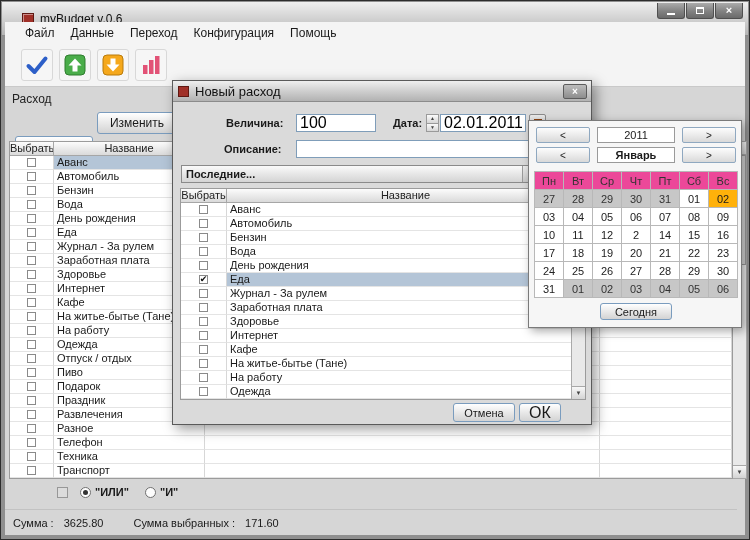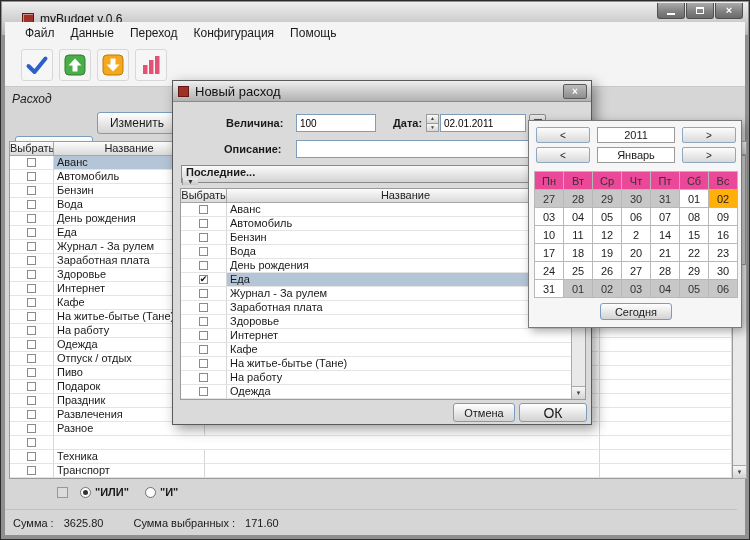--- a/index.html
+++ b/index.html
@@ -25,21 +25,21 @@
   
   #client{position:absolute;left:4px;right:4px;top:21px;bottom:4px;background:#d6d6d6;}
   #menubar{position:absolute;left:0;right:0;top:0;height:22px;background:#f4f4f4;
     display:flex;align-items:center;padding-left:12px;}
   .menu-item{padding:3px 8px;font-size:12px;color:#1a1a1a;}
   #toolbar{position:absolute;left:0;right:0;top:22px;height:43px;background:#f4f4f4;
     border-bottom:1px solid #c9c9c9;display:flex;align-items:center;padding-left:16px;gap:6px;}
   .tool-btn{width:32px;height:32px;display:flex;align-items:center;justify-content:center;
     background:#f6f6f6;border:1px solid #d8d8d8;border-radius:3px;}
 
-  #panel-title{position:absolute;left:7px;top:70px;font-size:12px;color:#222;font-style:italic;}
+  #panel-title{position:absolute;left:7px;top:70px;font-size:12px;color:#222;}
 
   .std-btn{position:absolute;height:22px;background:linear-gradient(#ffffff,#ebebeb 45%,#d3d3d3);
     border:1px solid #7a9cbe;border-radius:3px;font-size:12px;font-family:inherit;color:#1a1a1a;cursor:default;}
   #btn-new{left:10px;top:90px;width:78px;margin-top:24px;}
   #btn-edit{left:92px;top:90px;width:80px;}
 
   
   #main-table{position:absolute;left:4px;top:119px;width:724px;height:338px;border:1px solid #9b9b9b;background:#fff;}
   .thead{display:flex;height:14px;}
   .tcell{overflow:hidden;white-space:nowrap;}
@@ -86,61 +86,61 @@
   .dlg-titlebar{position:absolute;left:0;right:0;top:0;height:21px;
     background:linear-gradient(#efefef,#cfcfcf 50%,#b2b2b2);border-bottom:1px solid #8b8b8b;
     display:flex;align-items:center;padding-left:5px;}
   .dlg-icon{width:11px;height:11px;background:#a03028;border:1px solid #5f1812;margin-right:6px;}
   .dlg-title{font-size:13px;color:#111;}
   .dlg-close{position:absolute;right:4px;top:3px;width:24px;height:15px;
     background:linear-gradient(#bcbcbc,#8d8d8d);border:1px solid #5c5c5c;border-radius:2px;color:#fff;
     display:flex;align-items:center;justify-content:center;font-size:10px;font-weight:bold;}
   .lbl{position:absolute;font-weight:bold;font-size:11px;}
   #lbl-amount{left:53px;top:36px;}
-  .txt{position:absolute;height:18px;border:1px solid #7f9db9;background:#fff;font-size:10px;
+  .txt{position:absolute;height:18px;border:1px solid #7f9db9;background:#fff;font-size:16px;
     font-family:inherit;padding:7px 3px;}
   #inp-amount{left:123px;top:33px;width:80px;}
   #lbl-date{left:220px;top:36px;}
   #date-spinner{position:absolute;left:253px;top:33px;width:13px;height:18px;display:flex;flex-direction:column;}
   .spin{flex:1;background:linear-gradient(#fafafa,#d6d6d6);border:1px solid #9a9a9a;
     font-size:5px;line-height:7px;text-align:center;color:#444;}
   .spin.down{border-top:none;}
   #inp-date{left:267px;top:33px;width:86px;}
   #btn-calendar{position:absolute;left:356px;top:33px;width:17px;height:18px;
     background:linear-gradient(#e9e9e9,#c2c2c2);border:1px solid #8a8a8a;border-radius:2px;
     display:flex;align-items:center;justify-content:center;}
   .cal-glyph{width:8px;height:8px;background:#e07820;border:1px solid #8c4210;}
   #lbl-desc{left:51px;top:62px;}
   #inp-desc{left:123px;top:59px;width:243px;}
   #combo-recent{position:absolute;left:8px;top:84px;width:358px;height:18px;
-    background:linear-gradient(#fafafa,#d4d4d4);border:1px solid #8a8a8a;display:flex;align-items:flex-start;flex-direction:column;}
+    background:linear-gradient(#fafafa,#d4d4d4);border:1px solid #8a8a8a;display:flex;align-items:center;}
   .combo-text{font-weight:bold;padding-left:4px;flex:1;font-size:11px;}
   .combo-arrow{width:16px;height:100%;border-left:1px solid #9a9a9a;
     background:linear-gradient(#ececec,#c8c8c8);display:flex;align-items:center;justify-content:center;
     font-size:7px;color:#333;}
   #dlg-table{position:absolute;left:7px;top:107px;width:406px;height:212px;border:1px solid #9b9b9b;background:#fff;}
   .dc-sel{width:46px;flex:0 0 46px;}
   .dc-name{flex:1 1 auto;}
   #dlg-scrollbar{position:absolute;right:0;top:14px;bottom:0;width:14px;border:none;border-left:1px solid #aaa;}
   #dlg-scrollbar .sb-thumb{height:105px;}
   #btn-cancel{left:280px;top:322px;width:62px;height:19px;font-size:11px;}
-  #btn-ok{left:346px;top:322px;width:68px;height:19px;font-size:14px;}
+  #btn-ok{left:346px;top:322px;width:42px;height:19px;font-size:16px;}
 
   
   #calendar{position:absolute;left:527px;top:119px;width:214px;height:208px;background:#f6f6f6;
     border:1px solid #7a7a7a;box-shadow:3px 3px 9px rgba(0,0,0,.35);z-index:20;}
   .cal-nav{position:absolute;height:16px;background:linear-gradient(#fdfdfd,#d9d9d9);
     border:1px solid #8fa8c0;border-radius:2px;font-size:10px;font-family:inherit;color:#222;cursor:default;}
   #cal-prev-year{left:7px;top:6px;width:54px;}
   .cal-box{position:absolute;width:78px;height:16px;background:#fff;border:1px solid #9a9a9a;
     text-align:center;font-size:11px;line-height:14px;}
   #cal-year{left:68px;top:6px;}
   #cal-next-year{left:153px;top:6px;width:54px;}
   #cal-prev-month{left:7px;top:26px;width:54px;}
-  #cal-month{left:68px;top:26px;}
+  #cal-month{left:68px;top:26px;font-weight:bold;}
   #cal-next-month{left:153px;top:26px;width:54px;}
   #cal-grid{position:absolute;left:5px;top:50px;display:grid;grid-template-columns:repeat(7,29px);
     grid-auto-rows:18px;border-top:1px solid #b8b8b8;border-left:1px solid #b8b8b8;}
   .cgcell{border-right:1px solid #b8b8b8;border-bottom:1px solid #b8b8b8;display:flex;
     align-items:center;justify-content:center;font-size:11px;background:#fff;color:#222;}
   .chead{background:#ec4899;color:#333;}
   .cday.muted{background:#c7c7c7;color:#333;}
   .cday.selected{background:#ffb10a;color:#1a1a1a;}
   #btn-today{position:absolute;left:71px;top:182px;width:72px;height:17px;font-size:11px;}
 </style>
@@ -371,20 +371,21 @@
               <span class="cb"></span>
             </div>
             <div class="tcell tc-name">Разное</div>
             <div class="tcell tc-fill"></div>
             <div class="tcell tc-desc"></div>
           </div>
           <div class="trow">
             <div class="tcell tc-sel">
               <span class="cb"></span>
             </div>
+            <div class="tcell tc-name">Телефон</div>
             <div class="tcell tc-fill"></div>
             <div class="tcell tc-desc"></div>
           </div>
           <div class="trow">
             <div class="tcell tc-sel">
               <span class="cb"></span>
             </div>
             <div class="tcell tc-name">Техника</div>
             <div class="tcell tc-fill"></div>
             <div class="tcell tc-desc"></div>

